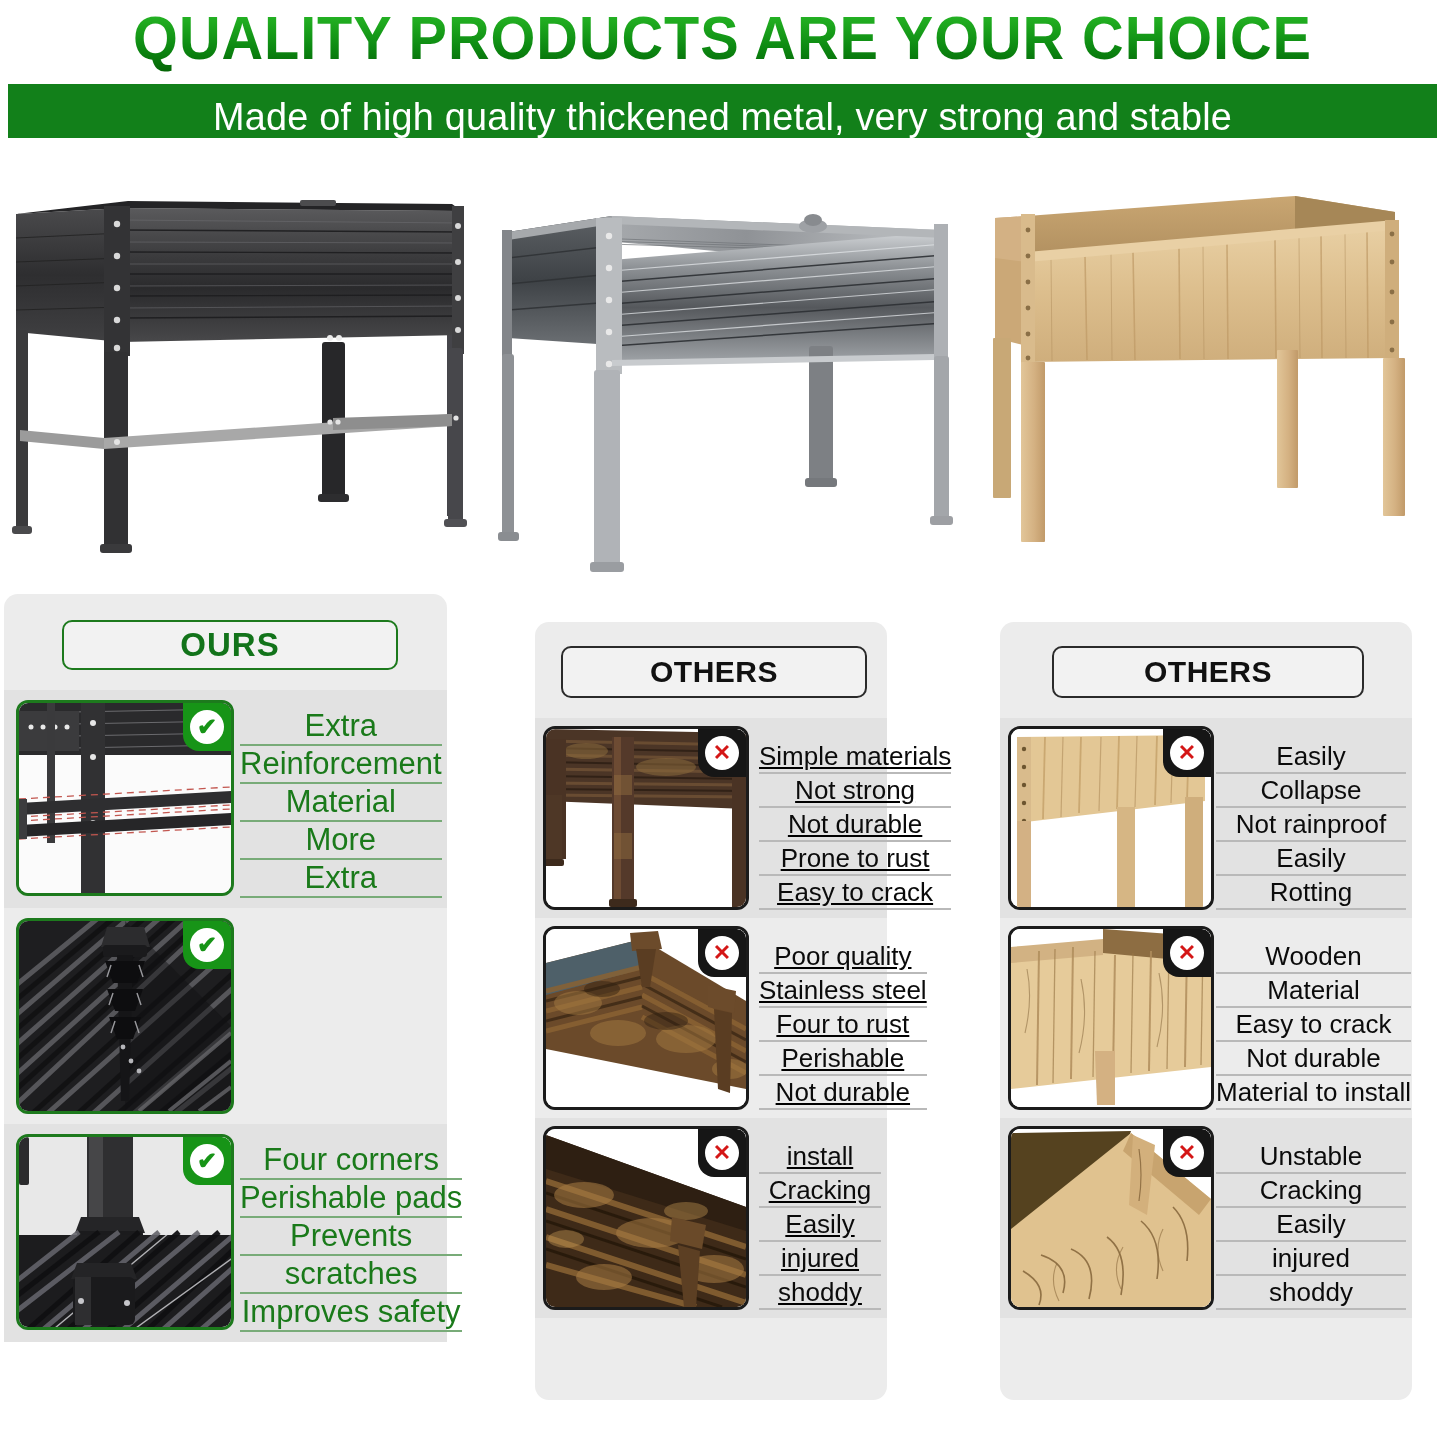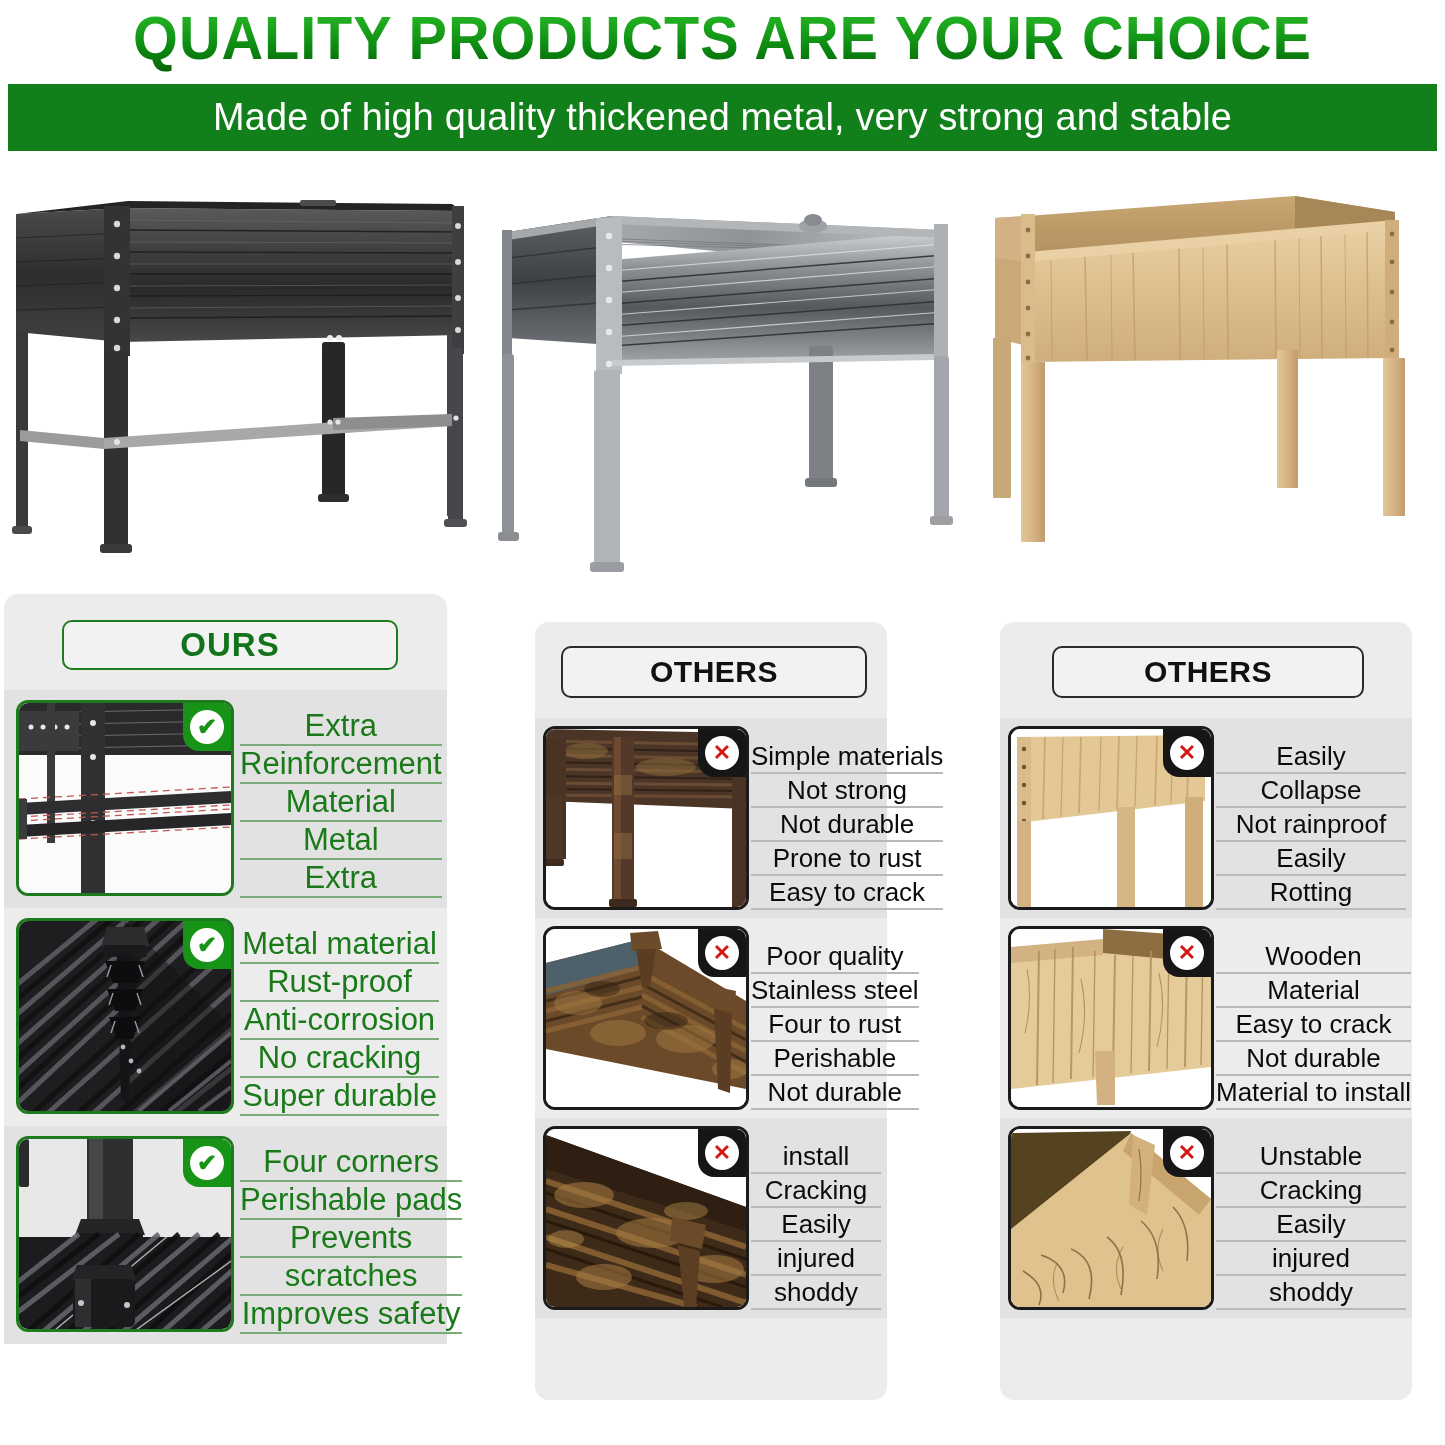--- a/index.html
+++ b/index.html
@@ -22,21 +22,21 @@
     letter-spacing:1px;
     transform:scaleX(0.93);
     background:linear-gradient(180deg,#2fc02f 0%,#1faa1f 28%,#0d8a12 62%,#046105 100%);
     -webkit-background-clip:text;
     background-clip:text;
     color:transparent;
     -webkit-text-fill-color:transparent;
     white-space:nowrap;
   }
   .greenbar{
-    position:absolute;left:8px;top:84px;width:1429px;height:67px;
+    position:absolute;left:8px;top:84px;width:1429px;height:54px;
     background:#12801a;
   }
   .greenbar span{
     display:block;width:100%;text-align:center;
     color:#ffffff;font-size:39px;line-height:66px;
     font-family:"Liberation Sans", sans-serif;
     letter-spacing:0.2px;
     transform:scaleX(0.97);
   }
 
@@ -148,21 +148,21 @@
   
   .ours .crow{padding:10px 8px 10px 12px;}
   .ours .thumb{width:218px;}
   .ours .lines .ln{font-size:31px;line-height:36px;text-align:center;}
   .ours .lines{padding-top:8px;}
 
   
   .o1 .crow{padding:8px 6px 8px 8px;}
   .o1 .thumb{width:206px;}
   .o1 .lines .ln{font-size:26px;line-height:32px;}
-  .o1 .lines{padding-top:14px;padding-left:2px;}
+  .o1 .lines{padding-top:14px;padding-left:10px;text-decoration:underline;}
 
   
   .o2 .crow{padding:8px 6px 8px 8px;}
   .o2 .thumb{width:206px;}
   .o2 .lines .ln{font-size:26px;line-height:32px;}
   .o2 .lines{padding-top:14px;padding-left:2px;}
 </style>
 </head>
 <body>
 
@@ -450,21 +450,21 @@
           <rect x="0" y="96" width="8" height="40" fill="#3c3c3e"></rect>
         </svg>
         <div class="mark ok">
           <div class="disc">✔</div>
         </div>
       </div>
       <div class="lines greenlines">
         <div class="ln">Extra</div>
         <div class="ln">Reinforcement</div>
         <div class="ln">Material</div>
-        <div class="ln">Metal</div>
+        <div class="ln">More</div>
         <div class="ln">Extra</div>
       </div>
     </div>
 
     <div class="crow plain">
       <div class="thumb green">
         <svg width="212" height="190" viewBox="0 0 212 190">
           <rect width="212" height="190" fill="#1e1e20"></rect>
           <g stroke="#5d5d61" stroke-width="5" opacity="0.9">
             <path d="M-10 70 L100 -20"></path>
@@ -512,27 +512,20 @@
           </g>
           <g fill="#b5b5b9">
             <circle cx="104" cy="126" r="2.4"></circle>
               <circle cx="112" cy="140" r="2.4"></circle>
             <circle cx="120" cy="150" r="2.4"></circle>
           </g>
         </svg>
         <div class="mark ok">
           <div class="disc">✔</div>
         </div>
-      </div>
-      <div class="lines greenlines">
-        <div class="ln">Metal material</div>
-        <div class="ln">Rust-proof</div>
-        <div class="ln">Anti-corrosion</div>
-        <div class="ln">No cracking</div>
-        <div class="ln">Super durable</div>
       </div>
     </div>
 
     <div class="crow alt">
       <div class="thumb green">
         <svg width="212" height="190" viewBox="0 0 212 190">
           <rect width="212" height="190" fill="#e8e8e8"></rect>
           <rect x="0" y="0" width="10" height="48" rx="2" fill="#2b2b2d"></rect>
           <rect x="68" y="0" width="46" height="82" fill="#2f2f31"></rect>
           <rect x="70" y="0" width="14" height="82" fill="#464648"></rect>

